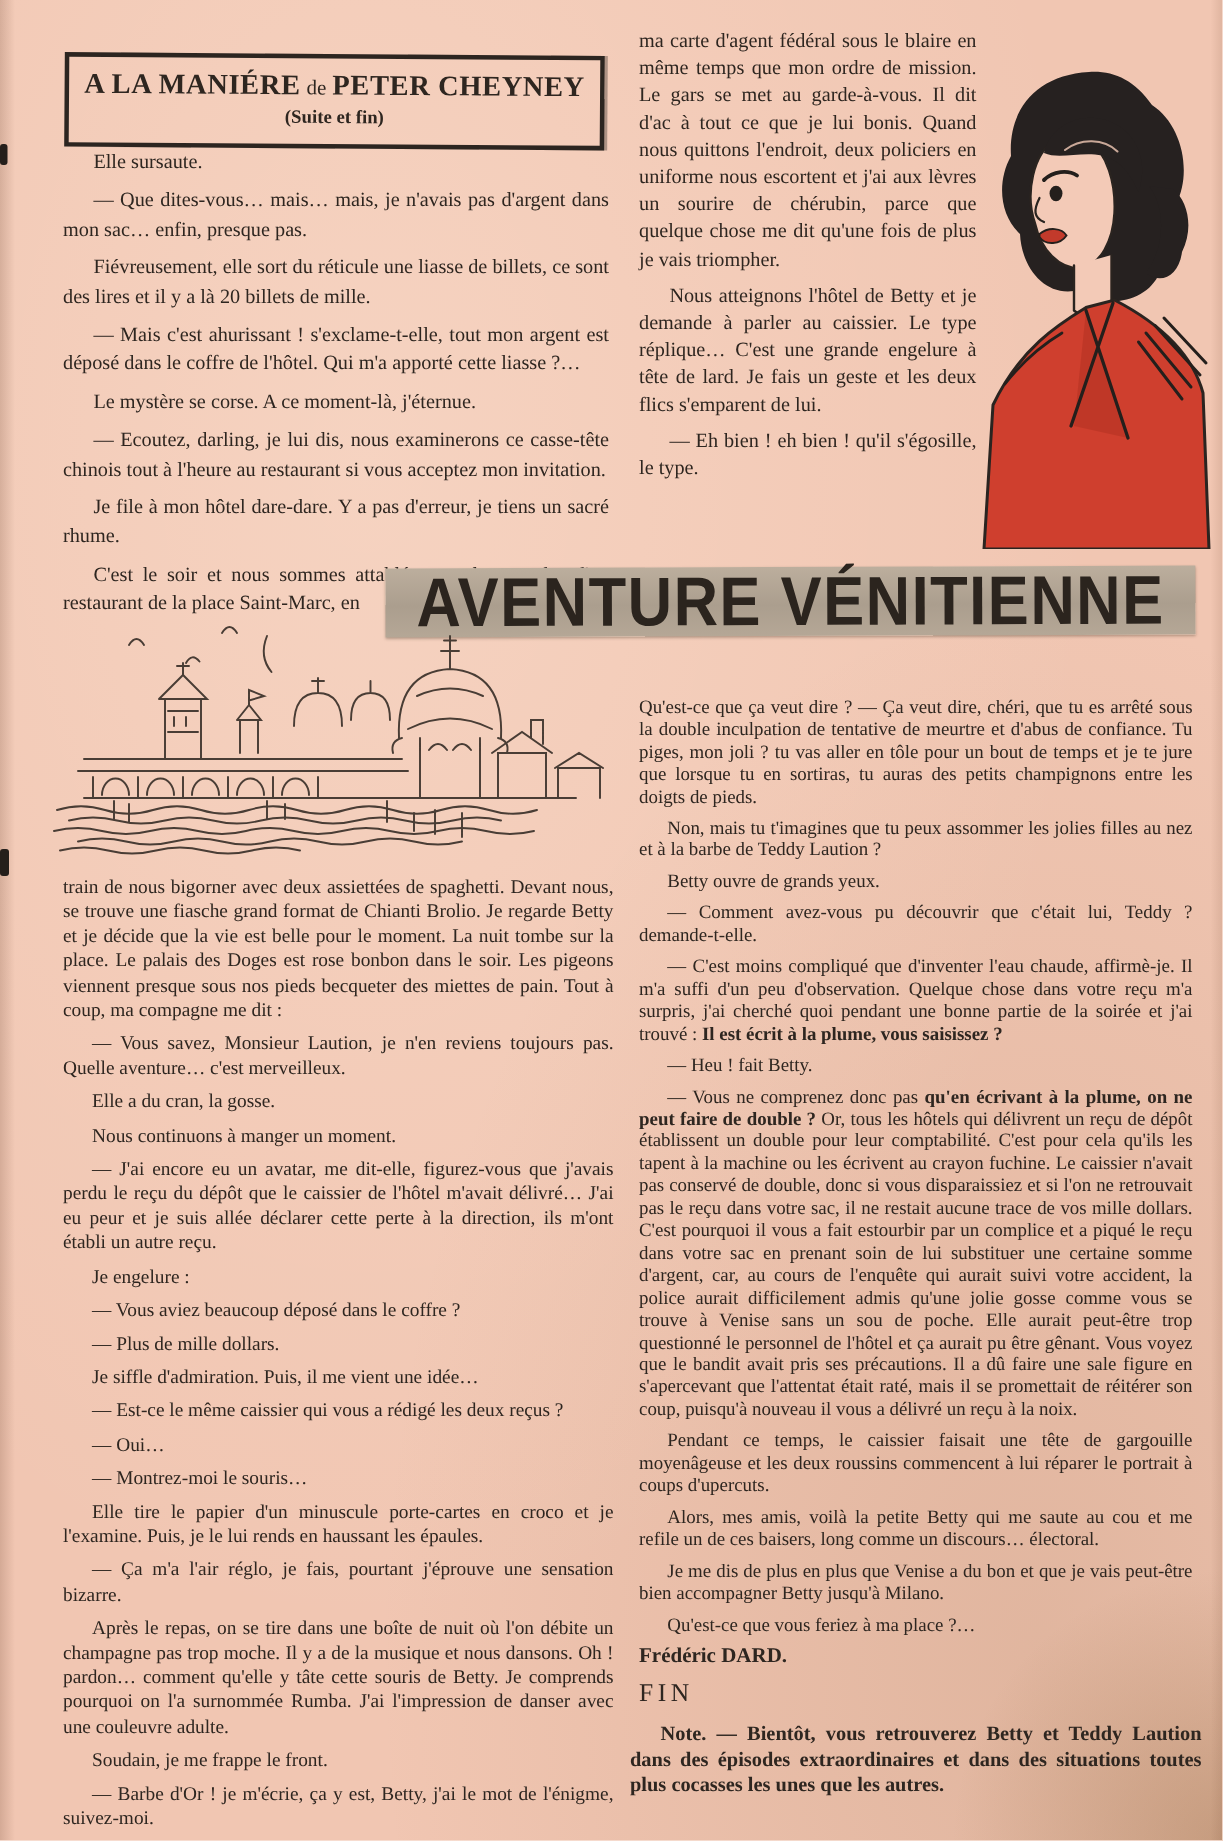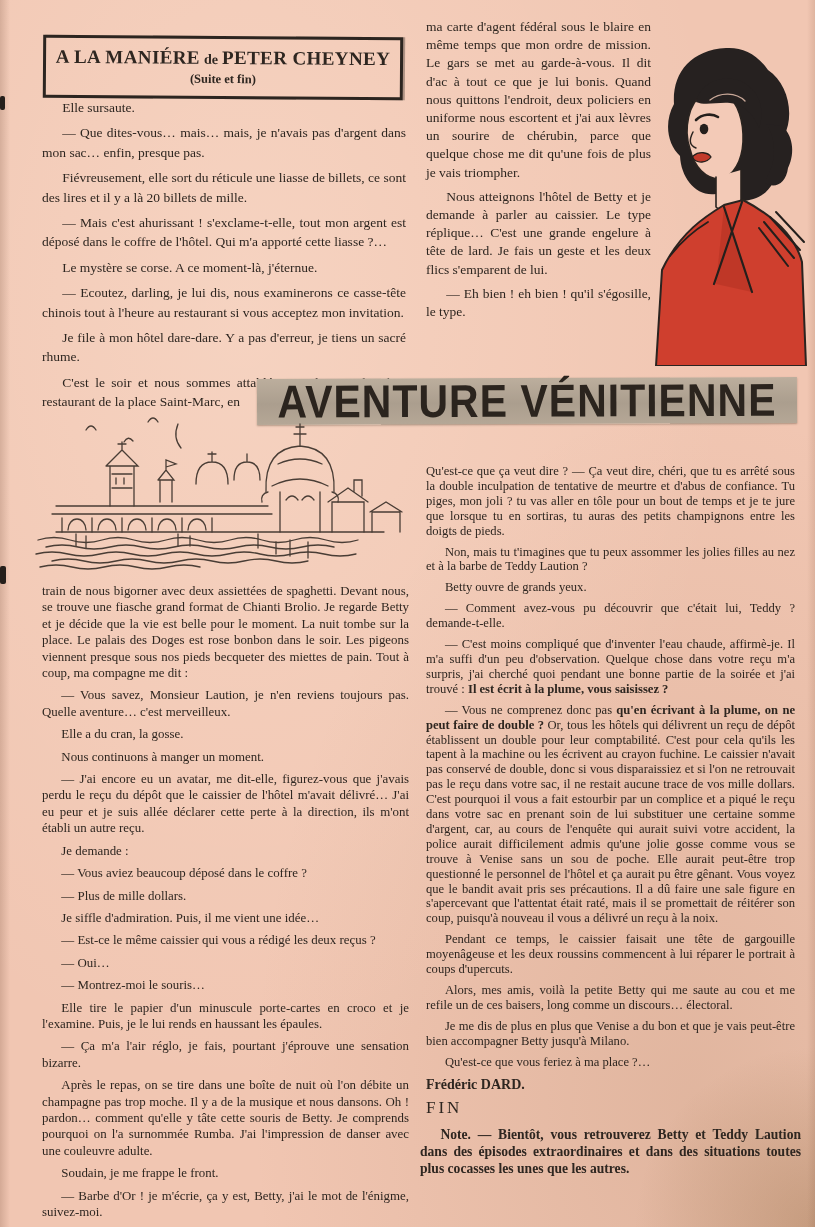--- a/index.html
+++ b/index.html
@@ -24,21 +24,21 @@
   .speck2 { left:0; top:566px; width:6px; height:18px; }
 
   
   .header-box {
     position:absolute; left:43px; top:36px; width:360px; box-sizing:border-box;
     border:3px solid #2c2520; padding:8px 6px 9px;
     text-align:center; transform:rotate(.4deg);
     box-shadow:2px 0 0 rgba(44,37,32,.35);
   }
   .header-box .big { font-weight:bold; font-size:19px; letter-spacing:.4px; }
-  .header-box .small-de { font-weight:bold; font-size:14px; }
+  .header-box .small-de { font-weight:normal; font-size:14px; }
   .header-box .paren { font-weight:bold; font-size:12.5px; }
 
   
   .col { position:absolute; text-align:justify; }
   .col p { margin:6px; text-indent:1.5em; }
   .col p.noindent { text-indent:0; }
   .b { font-weight:bold; }
   .i { }
   .top-left  { left:36px;  top:92px;  width:376px; font-size:13.5px; line-height:19.4px; }
   .top-right { left:420px; top:12px;  width:237px; font-size:13.5px; line-height:18.2px; }
@@ -174,21 +174,21 @@
       <path d="M248,128 L248,140 M262,126 L262,142 M280,128 L280,144"></path>
     </g>
   </svg>
 
   <div class="col bottom-left">
       <p class="noindent"><span>train de nous bigorner avec deux assiettées de spaghetti. Devant nous, se trouve une fiasche grand format de Chianti Brolio. Je regarde Betty et je décide que la vie est belle pour le moment. La nuit tombe sur la place. Le palais des Doges est rose bonbon dans le soir. Les pigeons viennent presque sous nos pieds becqueter des miettes de pain. Tout à coup, ma compagne me dit :</span></p>
       <p><span>— Vous savez, Monsieur Laution, je n'en reviens toujours pas. Quelle aventure… c'est merveilleux.</span></p>
       <p><span>Elle a du cran, la gosse.</span></p>
       <p><span>Nous continuons à manger un moment.</span></p>
       <p><span>— J'ai encore eu un avatar, me dit-elle, figurez-vous que j'avais perdu le reçu du dépôt que le caissier de l'hôtel m'avait délivré… J'ai eu peur et je suis allée déclarer cette perte à la direction, ils m'ont établi un autre reçu.</span></p>
-      <p><span>Je demande :</span></p>
+      <p><span>Je engelure :</span></p>
       <p><span>— Vous aviez beaucoup déposé dans le coffre ?</span></p>
       <p><span>— Plus de mille dollars.</span></p>
       <p><span>Je siffle d'admiration. Puis, il me vient une idée…</span></p>
       <p><span>— Est-ce le même caissier qui vous a rédigé les deux reçus ?</span></p>
       <p><span>— Oui…</span></p>
       <p><span>— Montrez-moi le souris…</span></p>
       <p><span>Elle tire le papier d'un minuscule porte-cartes en croco et je l'examine. Puis, je le lui rends en haussant les épaules.</span></p>
       <p><span>— Ça m'a l'air réglo, je fais, pourtant j'éprouve une sensation bizarre.</span></p>
       <p><span>Après le repas, on se tire dans une boîte de nuit où l'on débite un champagne pas trop moche. Il y a de la musique et nous dansons. Oh ! pardon… comment qu'elle y tâte cette souris de Betty. Je comprends pourquoi on l'a surnommée Rumba. J'ai l'impression de danser avec une couleuvre adulte.</span></p>
       <p><span>Soudain, je me frappe le front.</span></p>
@@ -196,20 +196,21 @@
       <p><span>Nous filons jusqu'au commissariat le plus proche. Je demande à parler au commissaire et je lui refile</span></p>
     </div>
 
   <div class="col bottom-right">
     <div>
         <p class="noindent"><span>Qu'est-ce que ça veut dire ? — Ça veut dire, chéri, que tu es arrêté sous la double inculpation de tentative de meurtre et d'abus de confiance. Tu piges, mon joli ? tu vas aller en tôle pour un bout de temps et je te jure que lorsque tu en sortiras, tu auras des petits champignons entre les doigts de pieds.</span></p>
         <p><span>Non, mais tu t'imagines que tu peux assommer les jolies filles au nez et à la barbe de Teddy Laution ?</span></p>
         <p><span>Betty ouvre de grands yeux.</span></p>
         <p><span>— Comment avez-vous pu découvrir que c'était lui, Teddy ? demande-t-elle.</span></p>
         <p><span>— C'est moins compliqué que d'inventer l'eau chaude, affirmè-je. Il m'a suffi d'un peu d'observation. Quelque chose dans votre reçu m'a surpris, j'ai cherché quoi pendant une bonne partie de la soirée et j'ai trouvé : </span><span class="b">Il est écrit à la plume, vous saisissez ?</span></p>
+        <p><span>— Heu ! fait Betty.</span></p>
         <p><span>— Vous ne comprenez donc pas </span><span class="b">qu'en écrivant à la plume, on ne peut faire de double ?</span><span> Or, tous les hôtels qui délivrent un reçu de dépôt établissent un double pour leur comptabilité. C'est pour cela qu'ils les tapent à la machine ou les écrivent au crayon fuchine. Le caissier n'avait pas conservé de double, donc si vous disparaissiez et si l'on ne retrouvait pas le reçu dans votre sac, il ne restait aucune trace de vos mille dollars. C'est pourquoi il vous a fait estourbir par un complice et a piqué le reçu dans votre sac en prenant soin de lui substituer une certaine somme d'argent, car, au cours de l'enquête qui aurait suivi votre accident, la police aurait difficilement admis qu'une jolie gosse comme vous se trouve à Venise sans un sou de poche. Elle aurait peut-être trop questionné le personnel de l'hôtel et ça aurait pu être gênant. Vous voyez que le bandit avait pris ses précautions. Il a dû faire une sale figure en s'apercevant que l'attentat était raté, mais il se promettait de réitérer son coup, puisqu'à nouveau il vous a délivré un reçu à la noix.</span></p>
         <p><span>Pendant ce temps, le caissier faisait une tête de gargouille moyenâgeuse et les deux roussins commencent à lui réparer le portrait à coups d'upercuts.</span></p>
         <p><span>Alors, mes amis, voilà la petite Betty qui me saute au cou et me refile un de ces baisers, long comme un discours… électoral.</span></p>
         <p><span>Je me dis de plus en plus que Venise a du bon et que je vais peut-être bien accompagner Betty jusqu'à Milano.</span></p>
         <p><span>Qu'est-ce que vous feriez à ma place ?…</span></p>
       </div>
     <p class="signature">Frédéric DARD.</p>
     <p class="fin">FIN</p>
     <div class="note">
         <p><span class="b">Note. — </span><span class="b i">Bientôt, vous retrouverez Betty et Teddy Laution dans des épisodes extraordinaires et dans des situations toutes plus cocasses les unes que les autres.</span></p>

